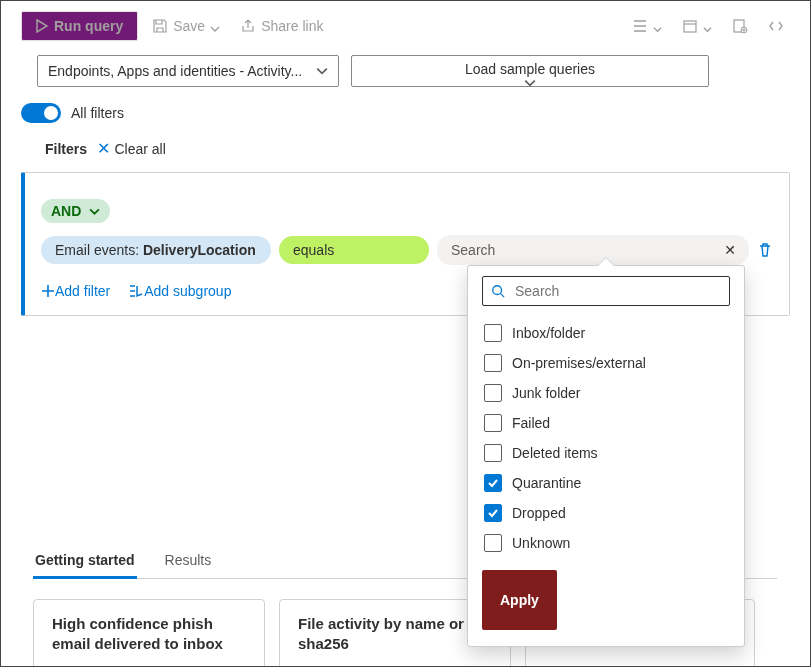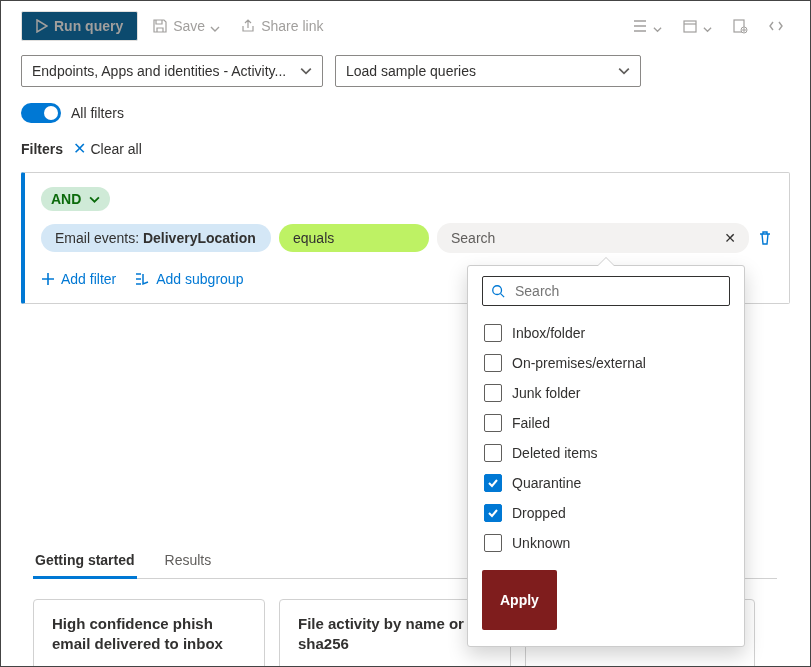--- a/index.html
+++ b/index.html
@@ -20,71 +20,73 @@
     align-items: center;
     padding: 10px 20px 8px 20px;
     gap: 8px;
   }
   .run-btn {
     display: flex;
     align-items: center;
     gap: 6px;
     padding: 6px 14px;
     border: 1px solid #e1dfdd;
-    background: #0c4a6e;
+    background: #701a75;
     color: #a19f9d;
     font-weight: 600;
     font-size: 14px;
     border-radius: 2px;
   }
   .tool-item {
     display: flex;
     align-items: flex-end;
     gap: 5px;
     color: #a19f9d;
     padding: 4px 6px;
   }
   .tool-icon { width: 16px; height: 16px; }
   .spacer { flex: 1; }
   .selectors {
     display: flex;
     gap: 12px;
     padding: 6px 20px 12px 20px;
+    margin-left: 16px;
   }
   .dropdown {
     display: flex;
     align-items: center;
     justify-content: space-between;
     border: 1px solid #8a8886;
     padding: 5px 10px;
     border-radius: 2px;
     height: 32px;
   }
   .dd-main { width: 302px; }
-  .dd-sample { width: 306px; }
+  .dd-sample { width: 358px; flex-direction: column; }
   .toggle-row {
     display: flex;
     align-items: center;
     gap: 10px;
     padding: 4px 20px 10px 20px;
   }
   .toggle {
     width: 40px; height: 20px; border-radius: 10px; background: #0078d4;
     position: relative;
   }
   .toggle::after {
     content: ""; position: absolute; right: 3px; top: 3px;
     width: 14px; height: 14px; background: #fff; border-radius: 50%;
   }
   .filters-row {
     display: flex;
     align-items: center;
     gap: 10px;
     padding: 6px 20px 10px 20px;
     font-weight: 600;
+    margin-left: 24px;
   }
   .clear-link {
     display: flex; align-items: center; gap: 4px;
     color: #323130; font-weight: 400;
   }
   .clear-x { color: #0078d4; font-size: 16px; }
   .filter-card {
     margin: 4px 20px 0 20px;
     border: 1px solid #d1d1d1;
     border-left: 4px solid #0078d4;
@@ -92,21 +94,21 @@
     padding: 14px 16px 16px 16px;
     position: relative;
   }
   .card-head {
     display: flex; align-items: center; justify-content: space-between;
     margin-bottom: 12px;
   }
   .and-pill {
     display: flex; align-items: center; gap: 8px;
     background: #cfead7; color: #0b6a0b; font-weight: 600;
-    padding: 4px 10px; border-radius: 12px;
+    padding: 4px 10px; border-radius: 12px; margin-top: 12px;
   }
   .includes { font-size: 14px; }
   .includes strong { font-weight: 600; }
   .chev-up { color: #0078d4; }
   .pills-row {
     display: flex; align-items: center; gap: 8px; margin-bottom: 18px;
   }
   .pill {
     background: #d4e7f6; border-radius: 14px; padding: 5px 14px;
     min-height: 28px; display: flex; align-items: center;
@@ -119,21 +121,21 @@
     color: #605e5c;
     justify-content: space-between;
   }
   .x-btn {
     width: 22px; height: 22px; border-radius: 50%;
     display: flex; align-items: center; justify-content: center;
     color: #323130; font-size: 14px;
   }
   .trash { color: #0078d4; }
   .add-row { display: flex; gap: 18px; align-items: center; }
-  .add-link { color: #0078d4; display: flex; align-items: center; gap: 6px; }
+  .add-link { color: #0078d4; display: flex; align-items: center; }
   .tabs {
     position: absolute; left: 32px; top: 543px; display: flex; gap: 26px;
     border-bottom: 1px solid #d1d1d1; width: 744px;
   }
   .tab { padding: 8px 2px 8px 2px; color: #605e5c; }
   .tab.active { color: #323130; font-weight: 600; border-bottom: 3px solid #0078d4; margin-bottom: -1px; }
   .cards-row {
     position: absolute; left: 32px; top: 598px; display: flex; gap: 14px;
   }
   .qcard {

